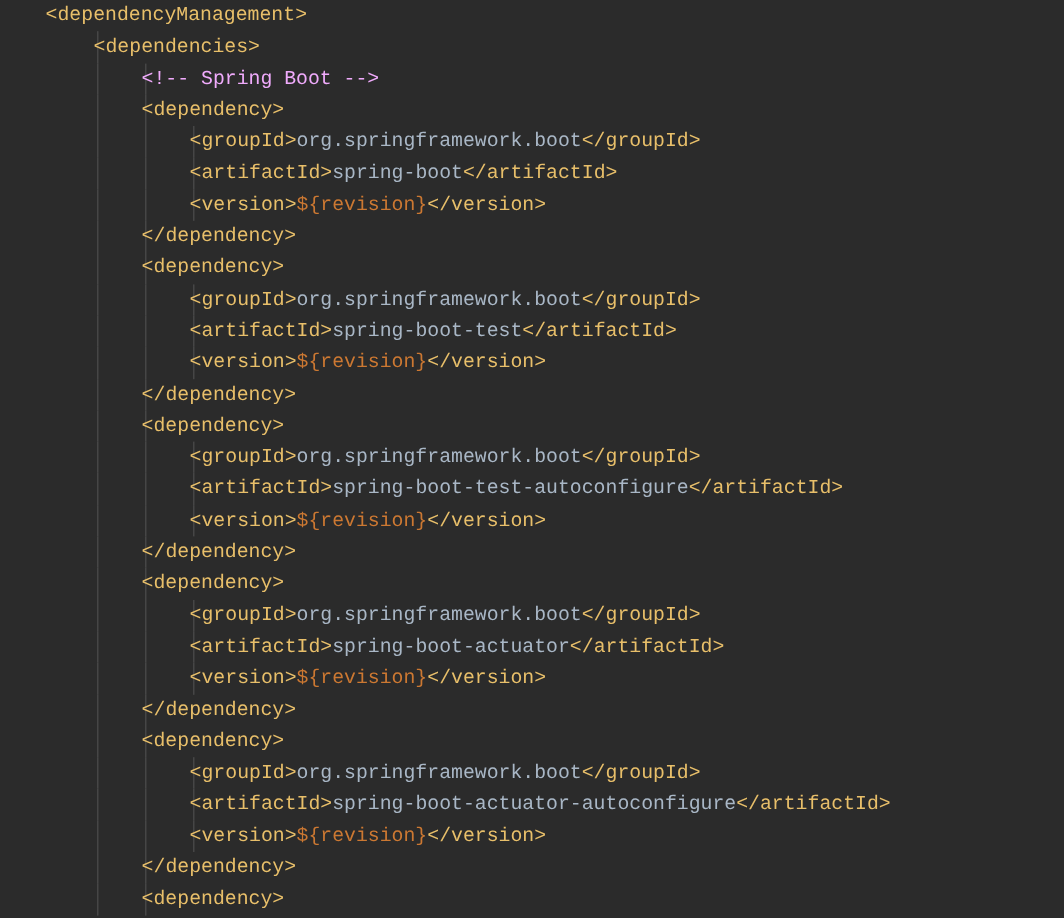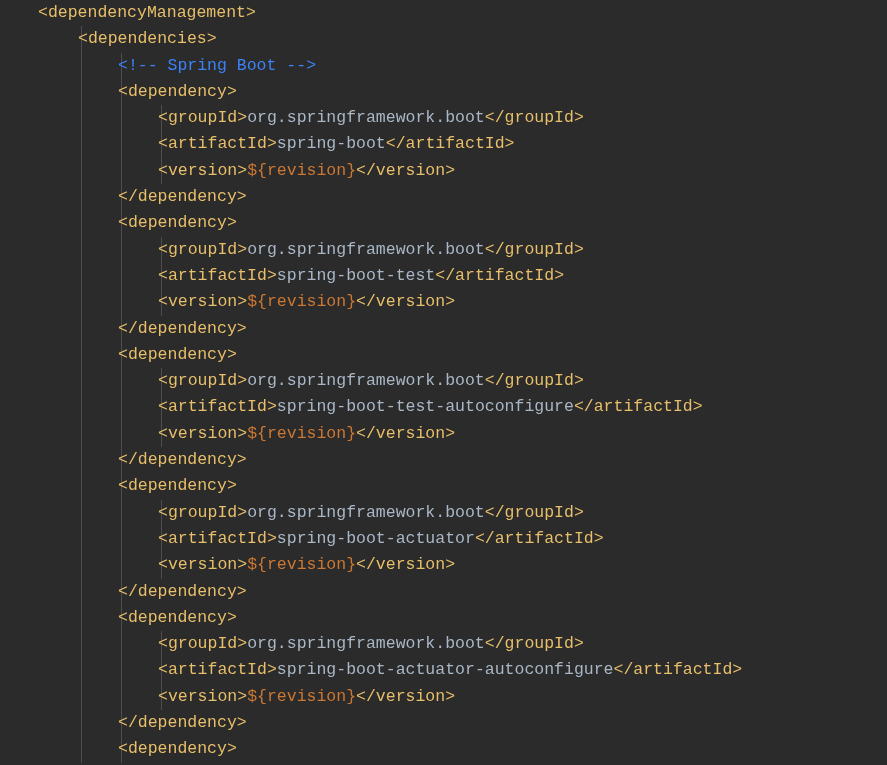--- a/index.html
+++ b/index.html
@@ -5,18 +5,18 @@
   html,body{margin:0;padding:0;background:#2b2b2b;width:887px;height:765px;overflow:hidden}
   body{font-family:'Consolas','Monaco','Courier New',monospace;font-size:16.5px;line-height:26.3px;color:#a9b7c6}
   .code{padding:0 0 0 0;white-space:pre}
   .line{position:relative;height:26.3px}
   .vg{position:absolute;top:0;width:1px;height:26.3px;background:#4e4e4e}
   .txt{position:absolute;left:0;top:0}
   .tag{color:#e8bf6a}
   .br{color:#e8bf6a}
   .val{color:#a9b7c6}
   .rev{color:#cc7832}
-  .cmt{color:#3b82f6}
+  .cmt{color:#f0abfc}
 </style>
 </head>
 <body>
 
 <div id="root" class="code"><div class="line"><span class="txt" style="left: 38px;"><span class="br">&lt;</span><span class="tag">dependencyManagement</span><span class="br">&gt;</span></span></div><div class="line"><div class="vg" style="left: 81px;"></div><span class="txt" style="left: 78px;"><span class="br">&lt;</span><span class="tag">dependencies</span><span class="br">&gt;</span></span></div><div class="line"><div class="vg" style="left: 81px;"></div><div class="vg" style="left: 121px;"></div><span class="txt" style="left: 118px;"><span class="cmt">&lt;!-- Spring Boot --&gt;</span></span></div><div class="line"><div class="vg" style="left: 81px;"></div><div class="vg" style="left: 121px;"></div><span class="txt" style="left: 118px;"><span class="br">&lt;</span><span class="tag">dependency</span><span class="br">&gt;</span></span></div><div class="line"><div class="vg" style="left: 81px;"></div><div class="vg" style="left: 121px;"></div><div class="vg" style="left: 161px;"></div><span class="txt" style="left: 158px;"><span class="br">&lt;</span><span class="tag">groupId</span><span class="br">&gt;</span><span class="val">org.springframework.boot</span><span class="br">&lt;/</span><span class="tag">groupId</span><span class="br">&gt;</span></span></div><div class="line"><div class="vg" style="left: 81px;"></div><div class="vg" style="left: 121px;"></div><div class="vg" style="left: 161px;"></div><span class="txt" style="left: 158px;"><span class="br">&lt;</span><span class="tag">artifactId</span><span class="br">&gt;</span><span class="val">spring-boot</span><span class="br">&lt;/</span><span class="tag">artifactId</span><span class="br">&gt;</span></span></div><div class="line"><div class="vg" style="left: 81px;"></div><div class="vg" style="left: 121px;"></div><div class="vg" style="left: 161px;"></div><span class="txt" style="left: 158px;"><span class="br">&lt;</span><span class="tag">version</span><span class="br">&gt;</span><span class="rev">${revision}</span><span class="br">&lt;/</span><span class="tag">version</span><span class="br">&gt;</span></span></div><div class="line"><div class="vg" style="left: 81px;"></div><div class="vg" style="left: 121px;"></div><span class="txt" style="left: 118px;"><span class="br">&lt;/</span><span class="tag">dependency</span><span class="br">&gt;</span></span></div><div class="line"><div class="vg" style="left: 81px;"></div><div class="vg" style="left: 121px;"></div><span class="txt" style="left: 118px;"><span class="br">&lt;</span><span class="tag">dependency</span><span class="br">&gt;</span></span></div><div class="line"><div class="vg" style="left: 81px;"></div><div class="vg" style="left: 121px;"></div><div class="vg" style="left: 161px;"></div><span class="txt" style="left: 158px;"><span class="br">&lt;</span><span class="tag">groupId</span><span class="br">&gt;</span><span class="val">org.springframework.boot</span><span class="br">&lt;/</span><span class="tag">groupId</span><span class="br">&gt;</span></span></div><div class="line"><div class="vg" style="left: 81px;"></div><div class="vg" style="left: 121px;"></div><div class="vg" style="left: 161px;"></div><span class="txt" style="left: 158px;"><span class="br">&lt;</span><span class="tag">artifactId</span><span class="br">&gt;</span><span class="val">spring-boot-test</span><span class="br">&lt;/</span><span class="tag">artifactId</span><span class="br">&gt;</span></span></div><div class="line"><div class="vg" style="left: 81px;"></div><div class="vg" style="left: 121px;"></div><div class="vg" style="left: 161px;"></div><span class="txt" style="left: 158px;"><span class="br">&lt;</span><span class="tag">version</span><span class="br">&gt;</span><span class="rev">${revision}</span><span class="br">&lt;/</span><span class="tag">version</span><span class="br">&gt;</span></span></div><div class="line"><div class="vg" style="left: 81px;"></div><div class="vg" style="left: 121px;"></div><span class="txt" style="left: 118px;"><span class="br">&lt;/</span><span class="tag">dependency</span><span class="br">&gt;</span></span></div><div class="line"><div class="vg" style="left: 81px;"></div><div class="vg" style="left: 121px;"></div><span class="txt" style="left: 118px;"><span class="br">&lt;</span><span class="tag">dependency</span><span class="br">&gt;</span></span></div><div class="line"><div class="vg" style="left: 81px;"></div><div class="vg" style="left: 121px;"></div><div class="vg" style="left: 161px;"></div><span class="txt" style="left: 158px;"><span class="br">&lt;</span><span class="tag">groupId</span><span class="br">&gt;</span><span class="val">org.springframework.boot</span><span class="br">&lt;/</span><span class="tag">groupId</span><span class="br">&gt;</span></span></div><div class="line"><div class="vg" style="left: 81px;"></div><div class="vg" style="left: 121px;"></div><div class="vg" style="left: 161px;"></div><span class="txt" style="left: 158px;"><span class="br">&lt;</span><span class="tag">artifactId</span><span class="br">&gt;</span><span class="val">spring-boot-test-autoconfigure</span><span class="br">&lt;/</span><span class="tag">artifactId</span><span class="br">&gt;</span></span></div><div class="line"><div class="vg" style="left: 81px;"></div><div class="vg" style="left: 121px;"></div><div class="vg" style="left: 161px;"></div><span class="txt" style="left: 158px;"><span class="br">&lt;</span><span class="tag">version</span><span class="br">&gt;</span><span class="rev">${revision}</span><span class="br">&lt;/</span><span class="tag">version</span><span class="br">&gt;</span></span></div><div class="line"><div class="vg" style="left: 81px;"></div><div class="vg" style="left: 121px;"></div><span class="txt" style="left: 118px;"><span class="br">&lt;/</span><span class="tag">dependency</span><span class="br">&gt;</span></span></div><div class="line"><div class="vg" style="left: 81px;"></div><div class="vg" style="left: 121px;"></div><span class="txt" style="left: 118px;"><span class="br">&lt;</span><span class="tag">dependency</span><span class="br">&gt;</span></span></div><div class="line"><div class="vg" style="left: 81px;"></div><div class="vg" style="left: 121px;"></div><div class="vg" style="left: 161px;"></div><span class="txt" style="left: 158px;"><span class="br">&lt;</span><span class="tag">groupId</span><span class="br">&gt;</span><span class="val">org.springframework.boot</span><span class="br">&lt;/</span><span class="tag">groupId</span><span class="br">&gt;</span></span></div><div class="line"><div class="vg" style="left: 81px;"></div><div class="vg" style="left: 121px;"></div><div class="vg" style="left: 161px;"></div><span class="txt" style="left: 158px;"><span class="br">&lt;</span><span class="tag">artifactId</span><span class="br">&gt;</span><span class="val">spring-boot-actuator</span><span class="br">&lt;/</span><span class="tag">artifactId</span><span class="br">&gt;</span></span></div><div class="line"><div class="vg" style="left: 81px;"></div><div class="vg" style="left: 121px;"></div><div class="vg" style="left: 161px;"></div><span class="txt" style="left: 158px;"><span class="br">&lt;</span><span class="tag">version</span><span class="br">&gt;</span><span class="rev">${revision}</span><span class="br">&lt;/</span><span class="tag">version</span><span class="br">&gt;</span></span></div><div class="line"><div class="vg" style="left: 81px;"></div><div class="vg" style="left: 121px;"></div><span class="txt" style="left: 118px;"><span class="br">&lt;/</span><span class="tag">dependency</span><span class="br">&gt;</span></span></div><div class="line"><div class="vg" style="left: 81px;"></div><div class="vg" style="left: 121px;"></div><span class="txt" style="left: 118px;"><span class="br">&lt;</span><span class="tag">dependency</span><span class="br">&gt;</span></span></div><div class="line"><div class="vg" style="left: 81px;"></div><div class="vg" style="left: 121px;"></div><div class="vg" style="left: 161px;"></div><span class="txt" style="left: 158px;"><span class="br">&lt;</span><span class="tag">groupId</span><span class="br">&gt;</span><span class="val">org.springframework.boot</span><span class="br">&lt;/</span><span class="tag">groupId</span><span class="br">&gt;</span></span></div><div class="line"><div class="vg" style="left: 81px;"></div><div class="vg" style="left: 121px;"></div><div class="vg" style="left: 161px;"></div><span class="txt" style="left: 158px;"><span class="br">&lt;</span><span class="tag">artifactId</span><span class="br">&gt;</span><span class="val">spring-boot-actuator-autoconfigure</span><span class="br">&lt;/</span><span class="tag">artifactId</span><span class="br">&gt;</span></span></div><div class="line"><div class="vg" style="left: 81px;"></div><div class="vg" style="left: 121px;"></div><div class="vg" style="left: 161px;"></div><span class="txt" style="left: 158px;"><span class="br">&lt;</span><span class="tag">version</span><span class="br">&gt;</span><span class="rev">${revision}</span><span class="br">&lt;/</span><span class="tag">version</span><span class="br">&gt;</span></span></div><div class="line"><div class="vg" style="left: 81px;"></div><div class="vg" style="left: 121px;"></div><span class="txt" style="left: 118px;"><span class="br">&lt;/</span><span class="tag">dependency</span><span class="br">&gt;</span></span></div><div class="line"><div class="vg" style="left: 81px;"></div><div class="vg" style="left: 121px;"></div><span class="txt" style="left: 118px;"><span class="br">&lt;</span><span class="tag">dependency</span><span class="br">&gt;</span></span></div></div>
 
 </body></html>

